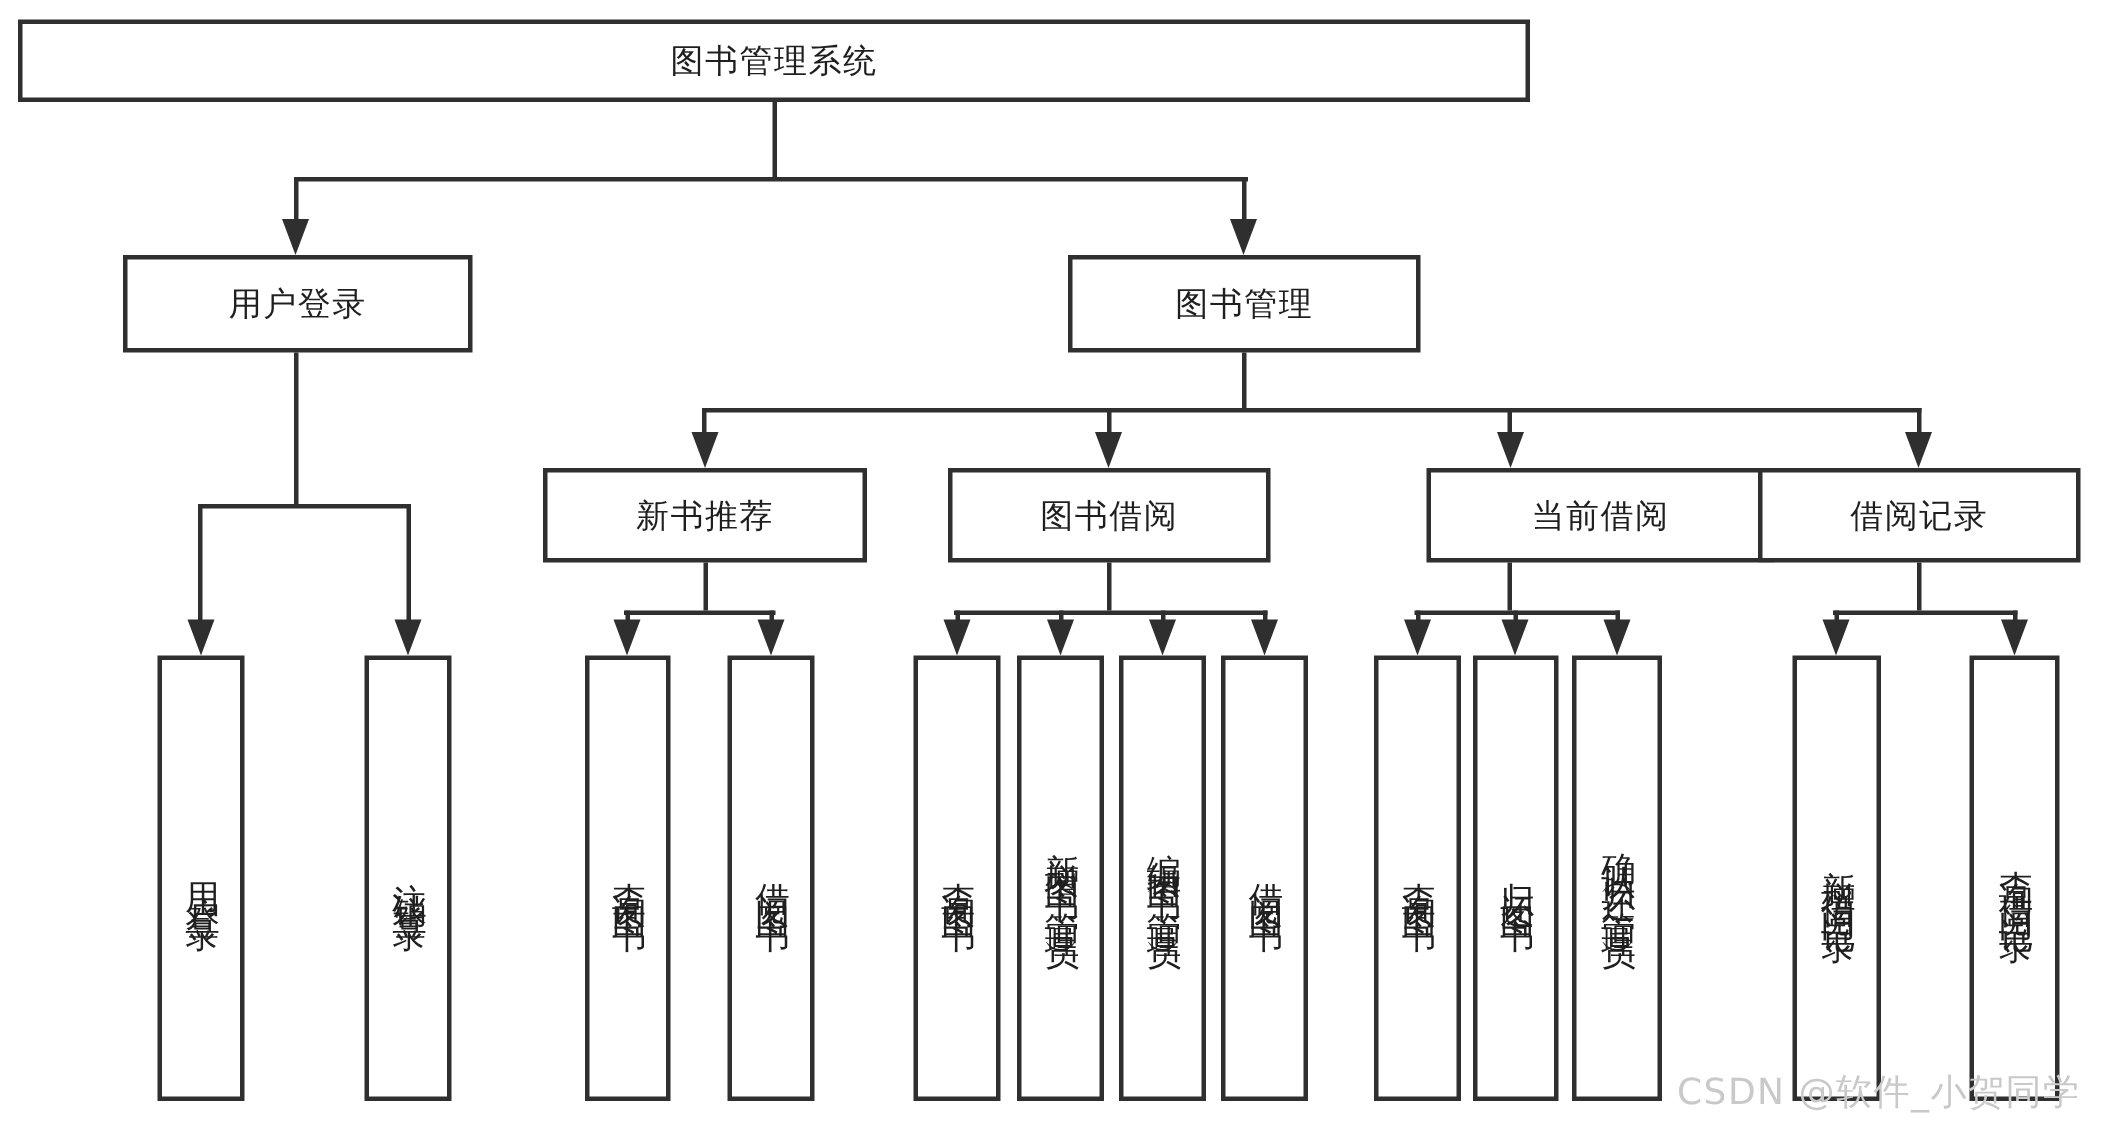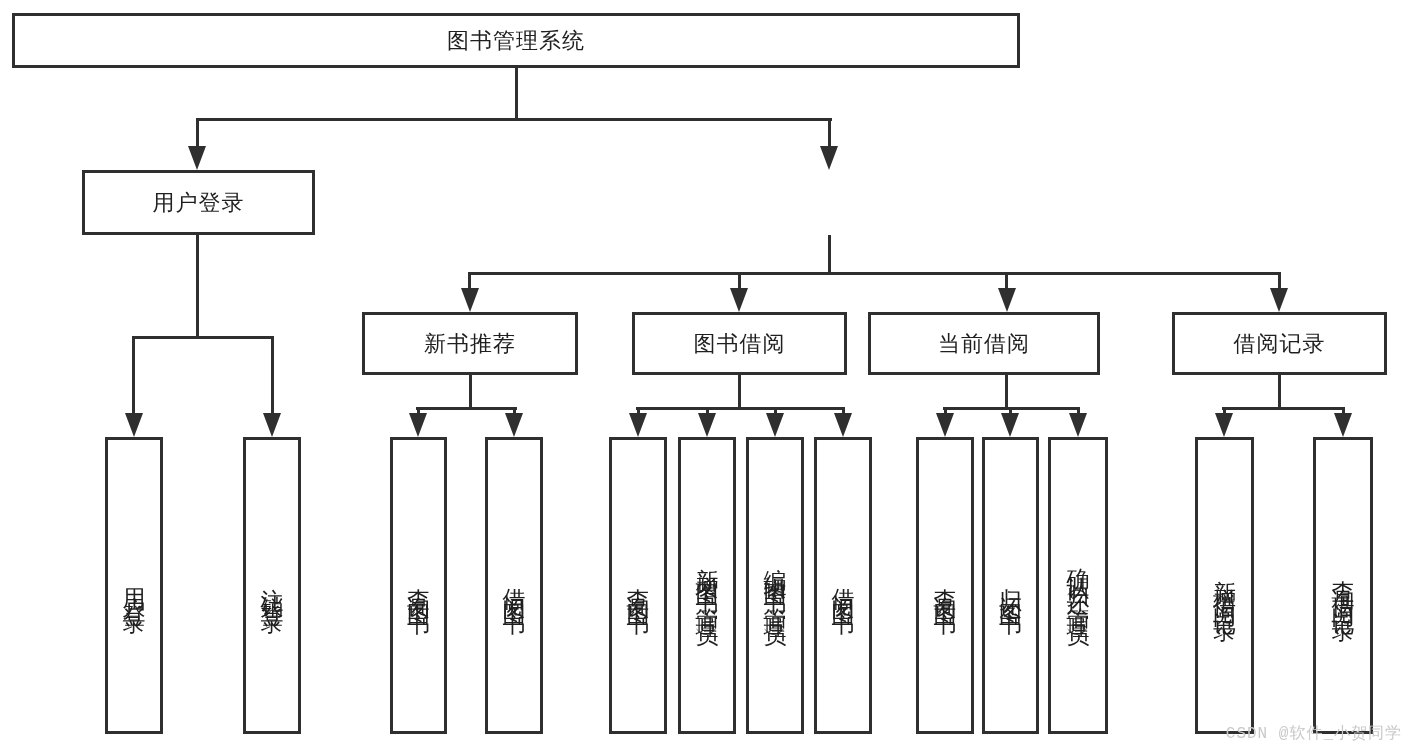--- a/index.html
+++ b/index.html
@@ -46,46 +46,48 @@
   .hline{height:3px;}
   .arrow{
     position:absolute;
     width:0;height:0;
     border-left:9px solid transparent;
     border-right:9px solid transparent;
     border-top:24px solid var(--line);
   }
   .watermark{
     position:absolute;
-    right:3px;bottom:3px;
-    font-size:16px;
+    right:18px;bottom:3px;
+    font-size:24px;
     color:var(--wm);
     letter-spacing:1px;
     white-space:nowrap;
-    font-family:Liberation Mono, monospace;
   }
 </style>
 </head>
 <body>
 
 <div id="stage">
 
   <div class="node h" style="left:12px;top:13px;width:1008px;height:55px">
     <span>图书管理系统</span>
   </div>
 
   <div class="vline" style="left:515px;top:68px;height:50px"></div>
   <div class="hline" style="left:196px;top:118px;width:636px"></div>
   <div class="vline" style="left:196px;top:118px;height:32px"></div>
   <div class="arrow" style="left:188px;top:146px"></div>
   <div class="vline" style="left:828px;top:118px;height:32px"></div>
   <div class="arrow" style="left:820px;top:146px"></div>
 
   <div class="node h" style="left:82px;top:170px;width:233px;height:65px">
     <span>用户登录</span>
+  </div>
+  <div class="node h" style="left:712px;top:170px;width:235px;height:65px">
+    <span>图书管理</span>
   </div>
 
   <div class="vline" style="left:196px;top:235px;height:101px"></div>
   <div class="hline" style="left:132px;top:336px;width:142px"></div>
   <div class="vline" style="left:132px;top:336px;height:81px"></div>
   <div class="arrow" style="left:125px;top:413px"></div>
   <div class="vline" style="left:271px;top:336px;height:81px"></div>
   <div class="arrow" style="left:263px;top:413px"></div>
 
   <div class="vline" style="left:828px;top:235px;height:37px"></div>
@@ -98,21 +100,21 @@
   <div class="arrow" style="left:998px;top:288px"></div>
   <div class="vline" style="left:1278px;top:272px;height:20px"></div>
   <div class="arrow" style="left:1270px;top:288px"></div>
 
   <div class="node h" style="left:362px;top:312px;width:216px;height:63px">
     <span>新书推荐</span>
   </div>
   <div class="node h" style="left:632px;top:312px;width:215px;height:63px">
     <span>图书借阅</span>
   </div>
-  <div class="node h" style="left:868px;top:312px;width:232px;height:63px">
+  <div class="node h" style="left:951px;top:312px;width:232px;height:63px">
     <span>当前借阅</span>
   </div>
   <div class="node h" style="left:1172px;top:312px;width:215px;height:63px">
     <span>借阅记录</span>
   </div>
 
   <div class="vline" style="left:469px;top:375px;height:32px"></div>
   <div class="hline" style="left:416px;top:407px;width:101px"></div>
   <div class="vline" style="left:417px;top:407px;height:10px"></div>
   <div class="arrow" style="left:409px;top:413px"></div>

